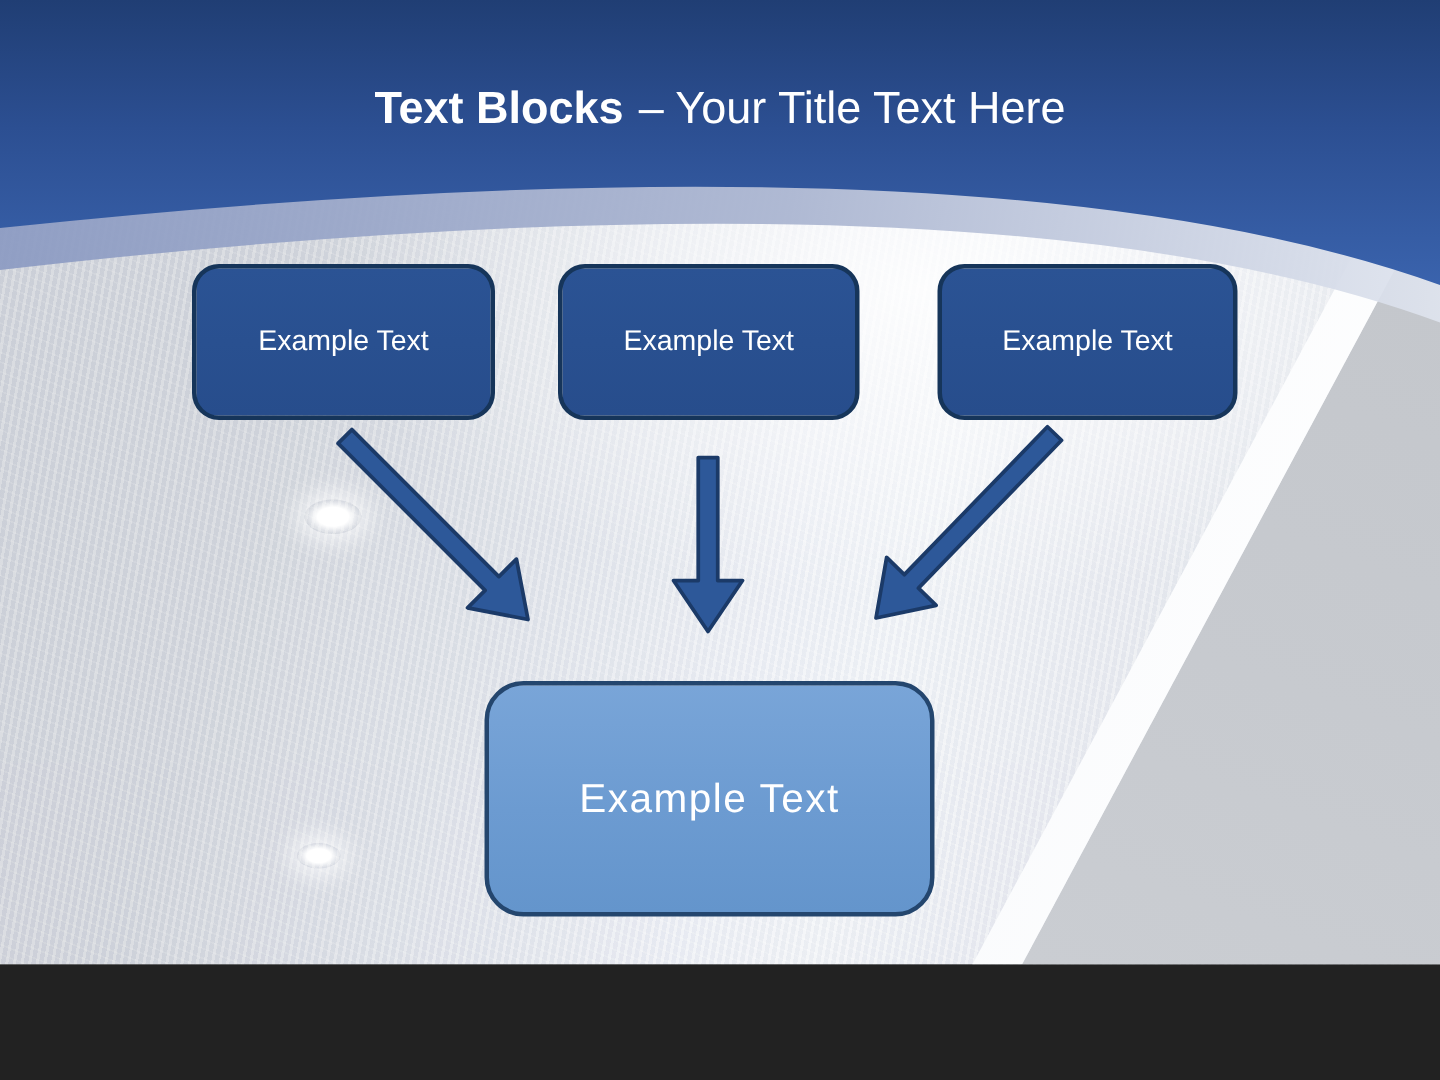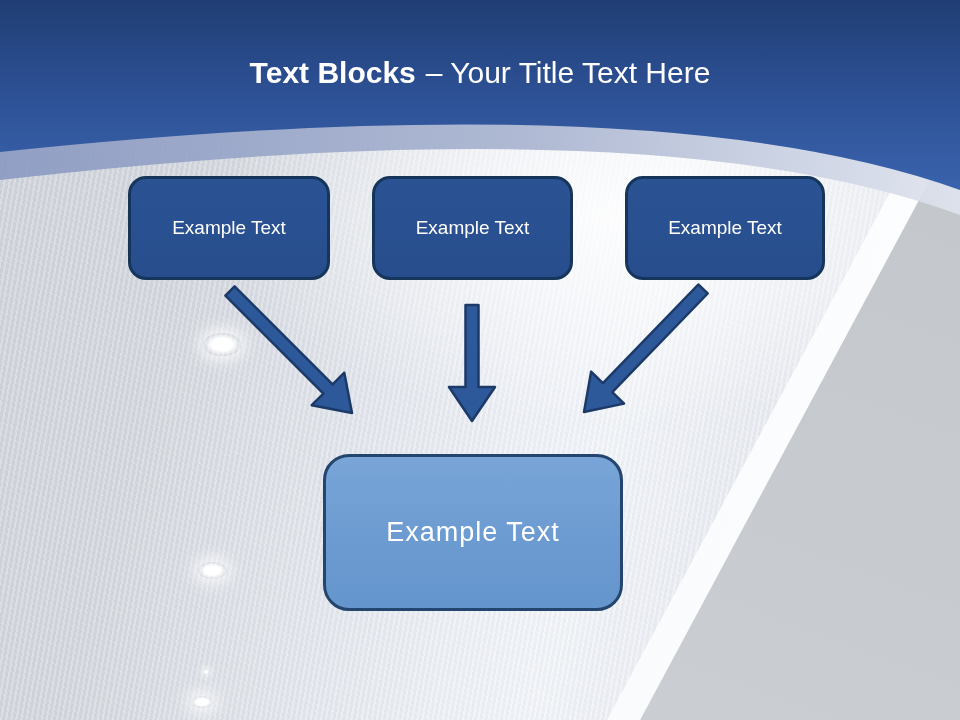--- a/index.html
+++ b/index.html
@@ -1,17 +1,17 @@
 <!DOCTYPE html>
 <html style="--header-top: #203e74; --header-bottom: #3a63ad; --title-text: #ffffff; --box-fill: #2b5394; --box-border: #16355a; --box-text: #ffffff; --arrow-fill: #2d5899; --arrow-border: #1b3a68; --target-fill: #6c9bd1; --target-border: #24466e; --target-text: #ffffff;"><head>
 <meta charset="utf-8">
 <style>
   html,body{margin:0;padding:0;background:#222;}
   .slide{
-    position:relative;width:960px;height:720px;overflow:hidden;
+    position:relative;width:960px;height:643px;overflow:hidden;
     font-family:"Liberation Sans", sans-serif;
     background:#d4d6da;
   }
   
   .ceiling{
     position:absolute;inset:0;z-index:0;
     background:linear-gradient(105deg,
       #cfd2d8 0%, #d3d6db 22%, #e2e5ea 40%, #f0f2f6 55%,
       #f4f6f8 63%, #eceef2 74%, #e2e5ea 100%);
   }

